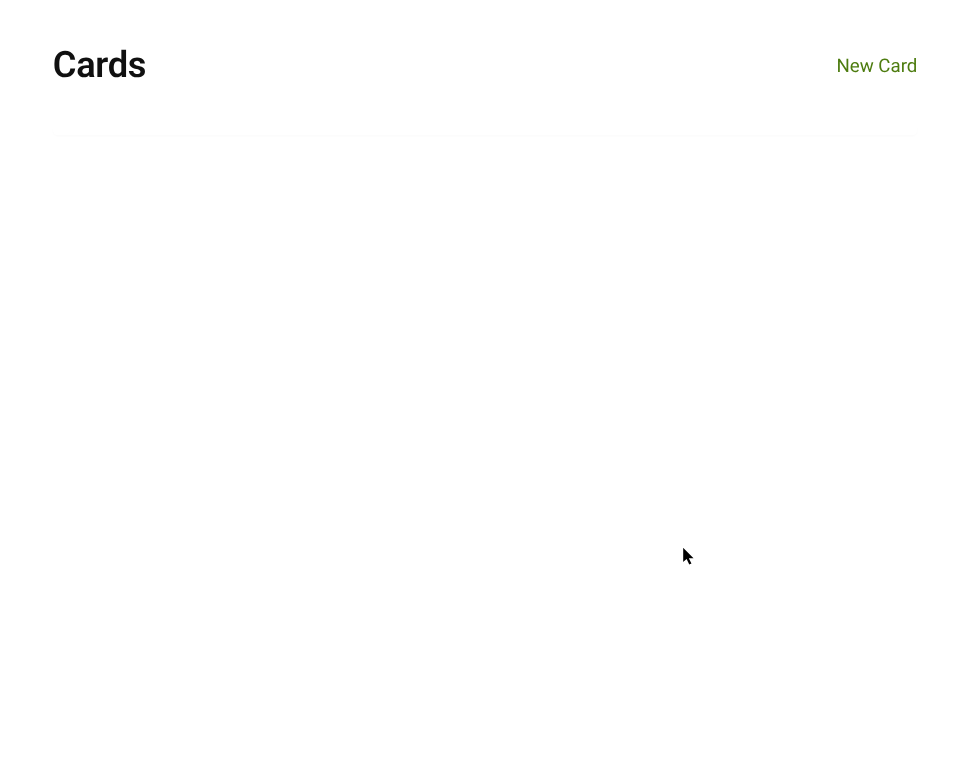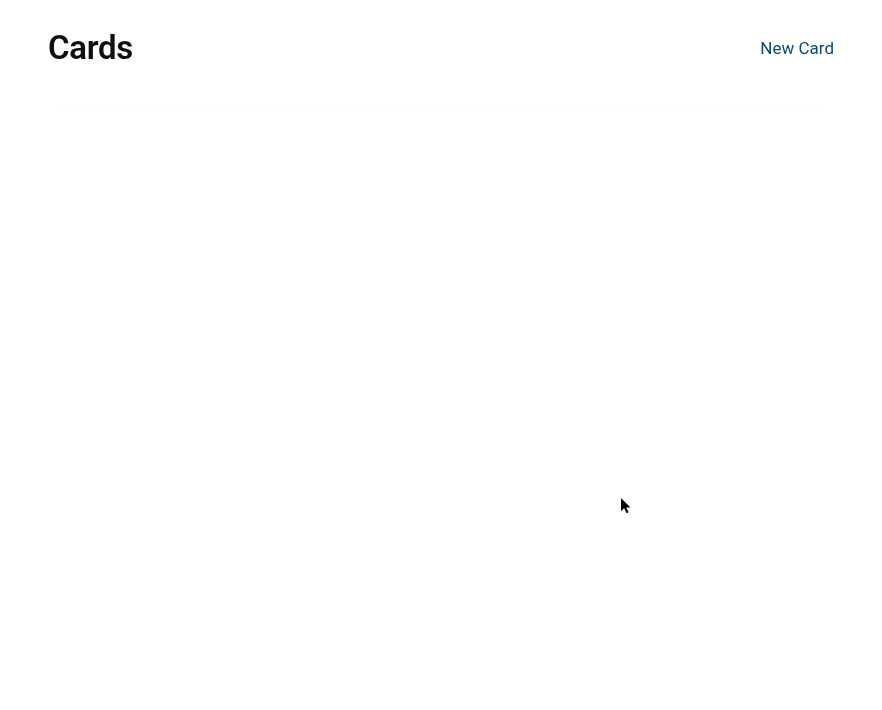--- a/index.html
+++ b/index.html
@@ -9,39 +9,39 @@
     }
     body {
       font-family: -apple-system, BlinkMacSystemFont, "Segoe UI", Roboto, Helvetica, Arial, sans-serif;
       background: #ffffff;
       width: 882px;
       height: 710px;
       overflow: hidden;
       position: relative;
     }
     .page-container {
-      padding: 28px 48px 0 48px;
+      padding: 40px 48px 0 48px;
       height: 100%;
     }
     .header-row {
       display: flex;
       justify-content: space-between;
       align-items: center;
       margin-bottom: 34px;
     }
     .page-title {
       font-size: 33px;
       font-weight: 600;
       color: #101010;
       letter-spacing: -0.3px;
     }
     .new-card-link {
       font-size: 17px;
       font-weight: 400;
-      color: #0c4a6e;
+      color: #4d7c0f;
       cursor: pointer;
       user-select: none;
     }
     .panel {
       background: #ffffff;
       border-radius: 12px;
       box-shadow: 0 8px 14px -6px rgba(0,0,0,0.12), 0 1px 2px rgba(0,0,0,0.02);
       min-height: 10px;
       width: 100%;
     }

